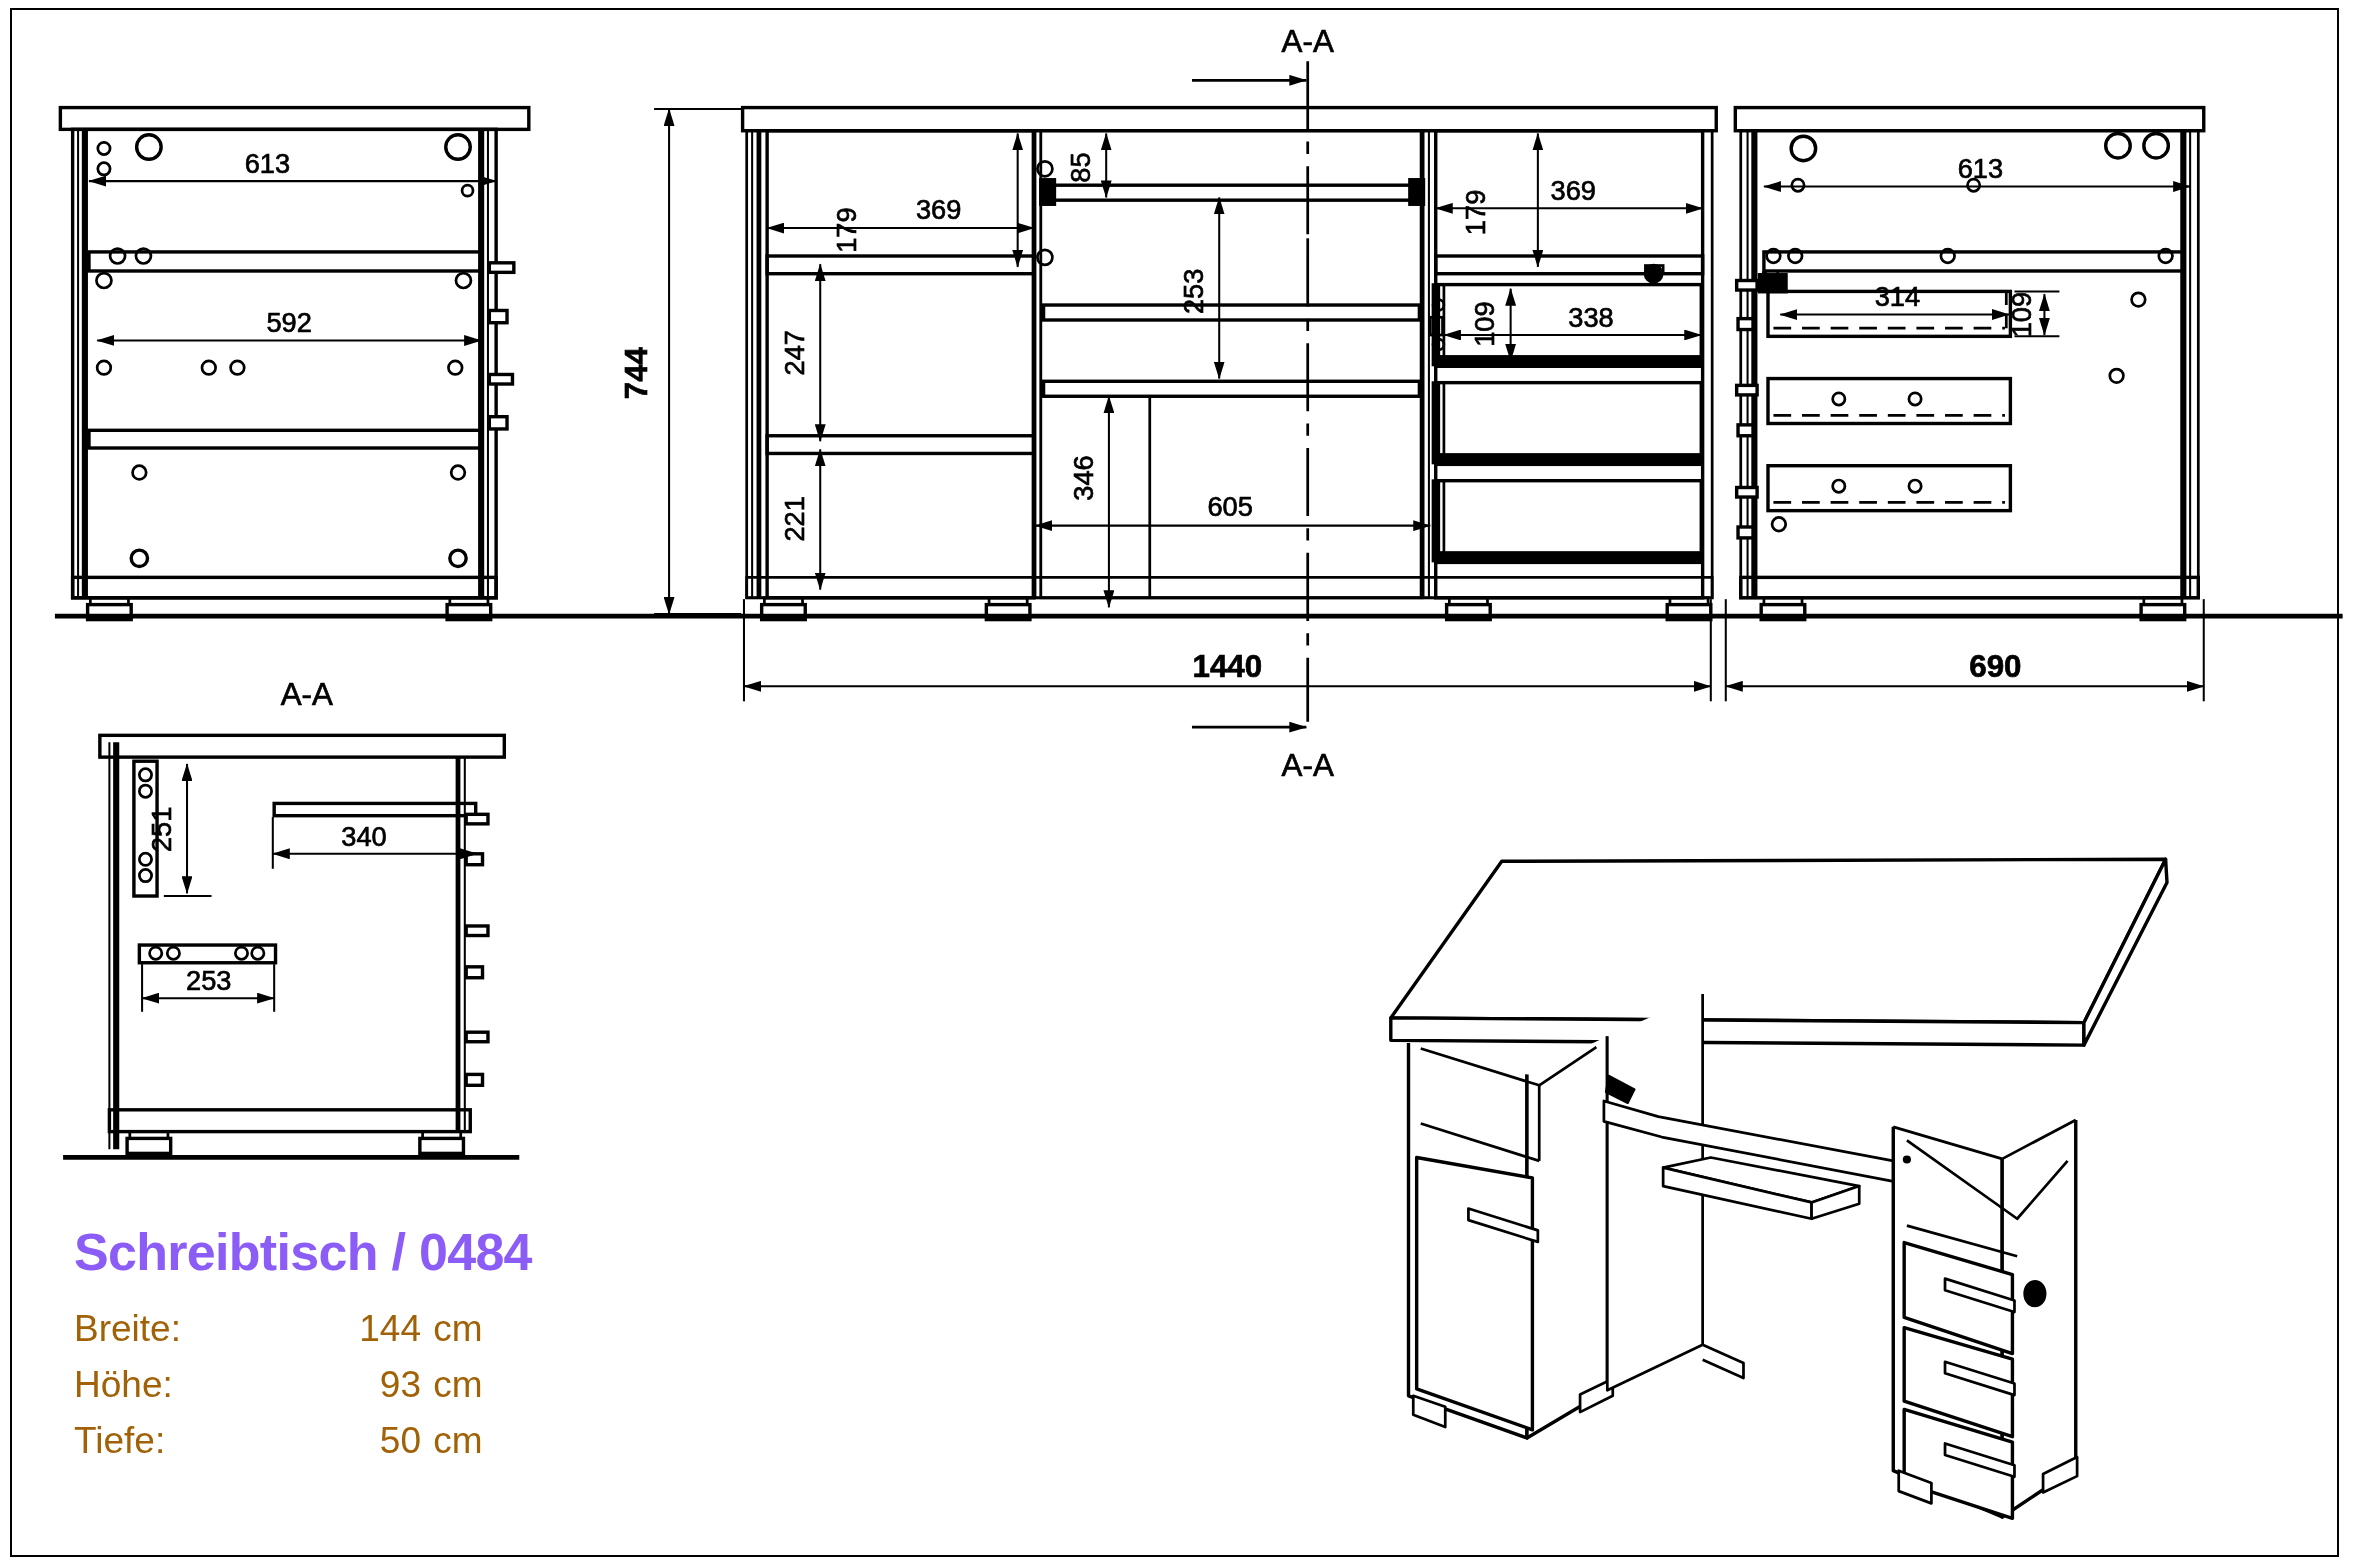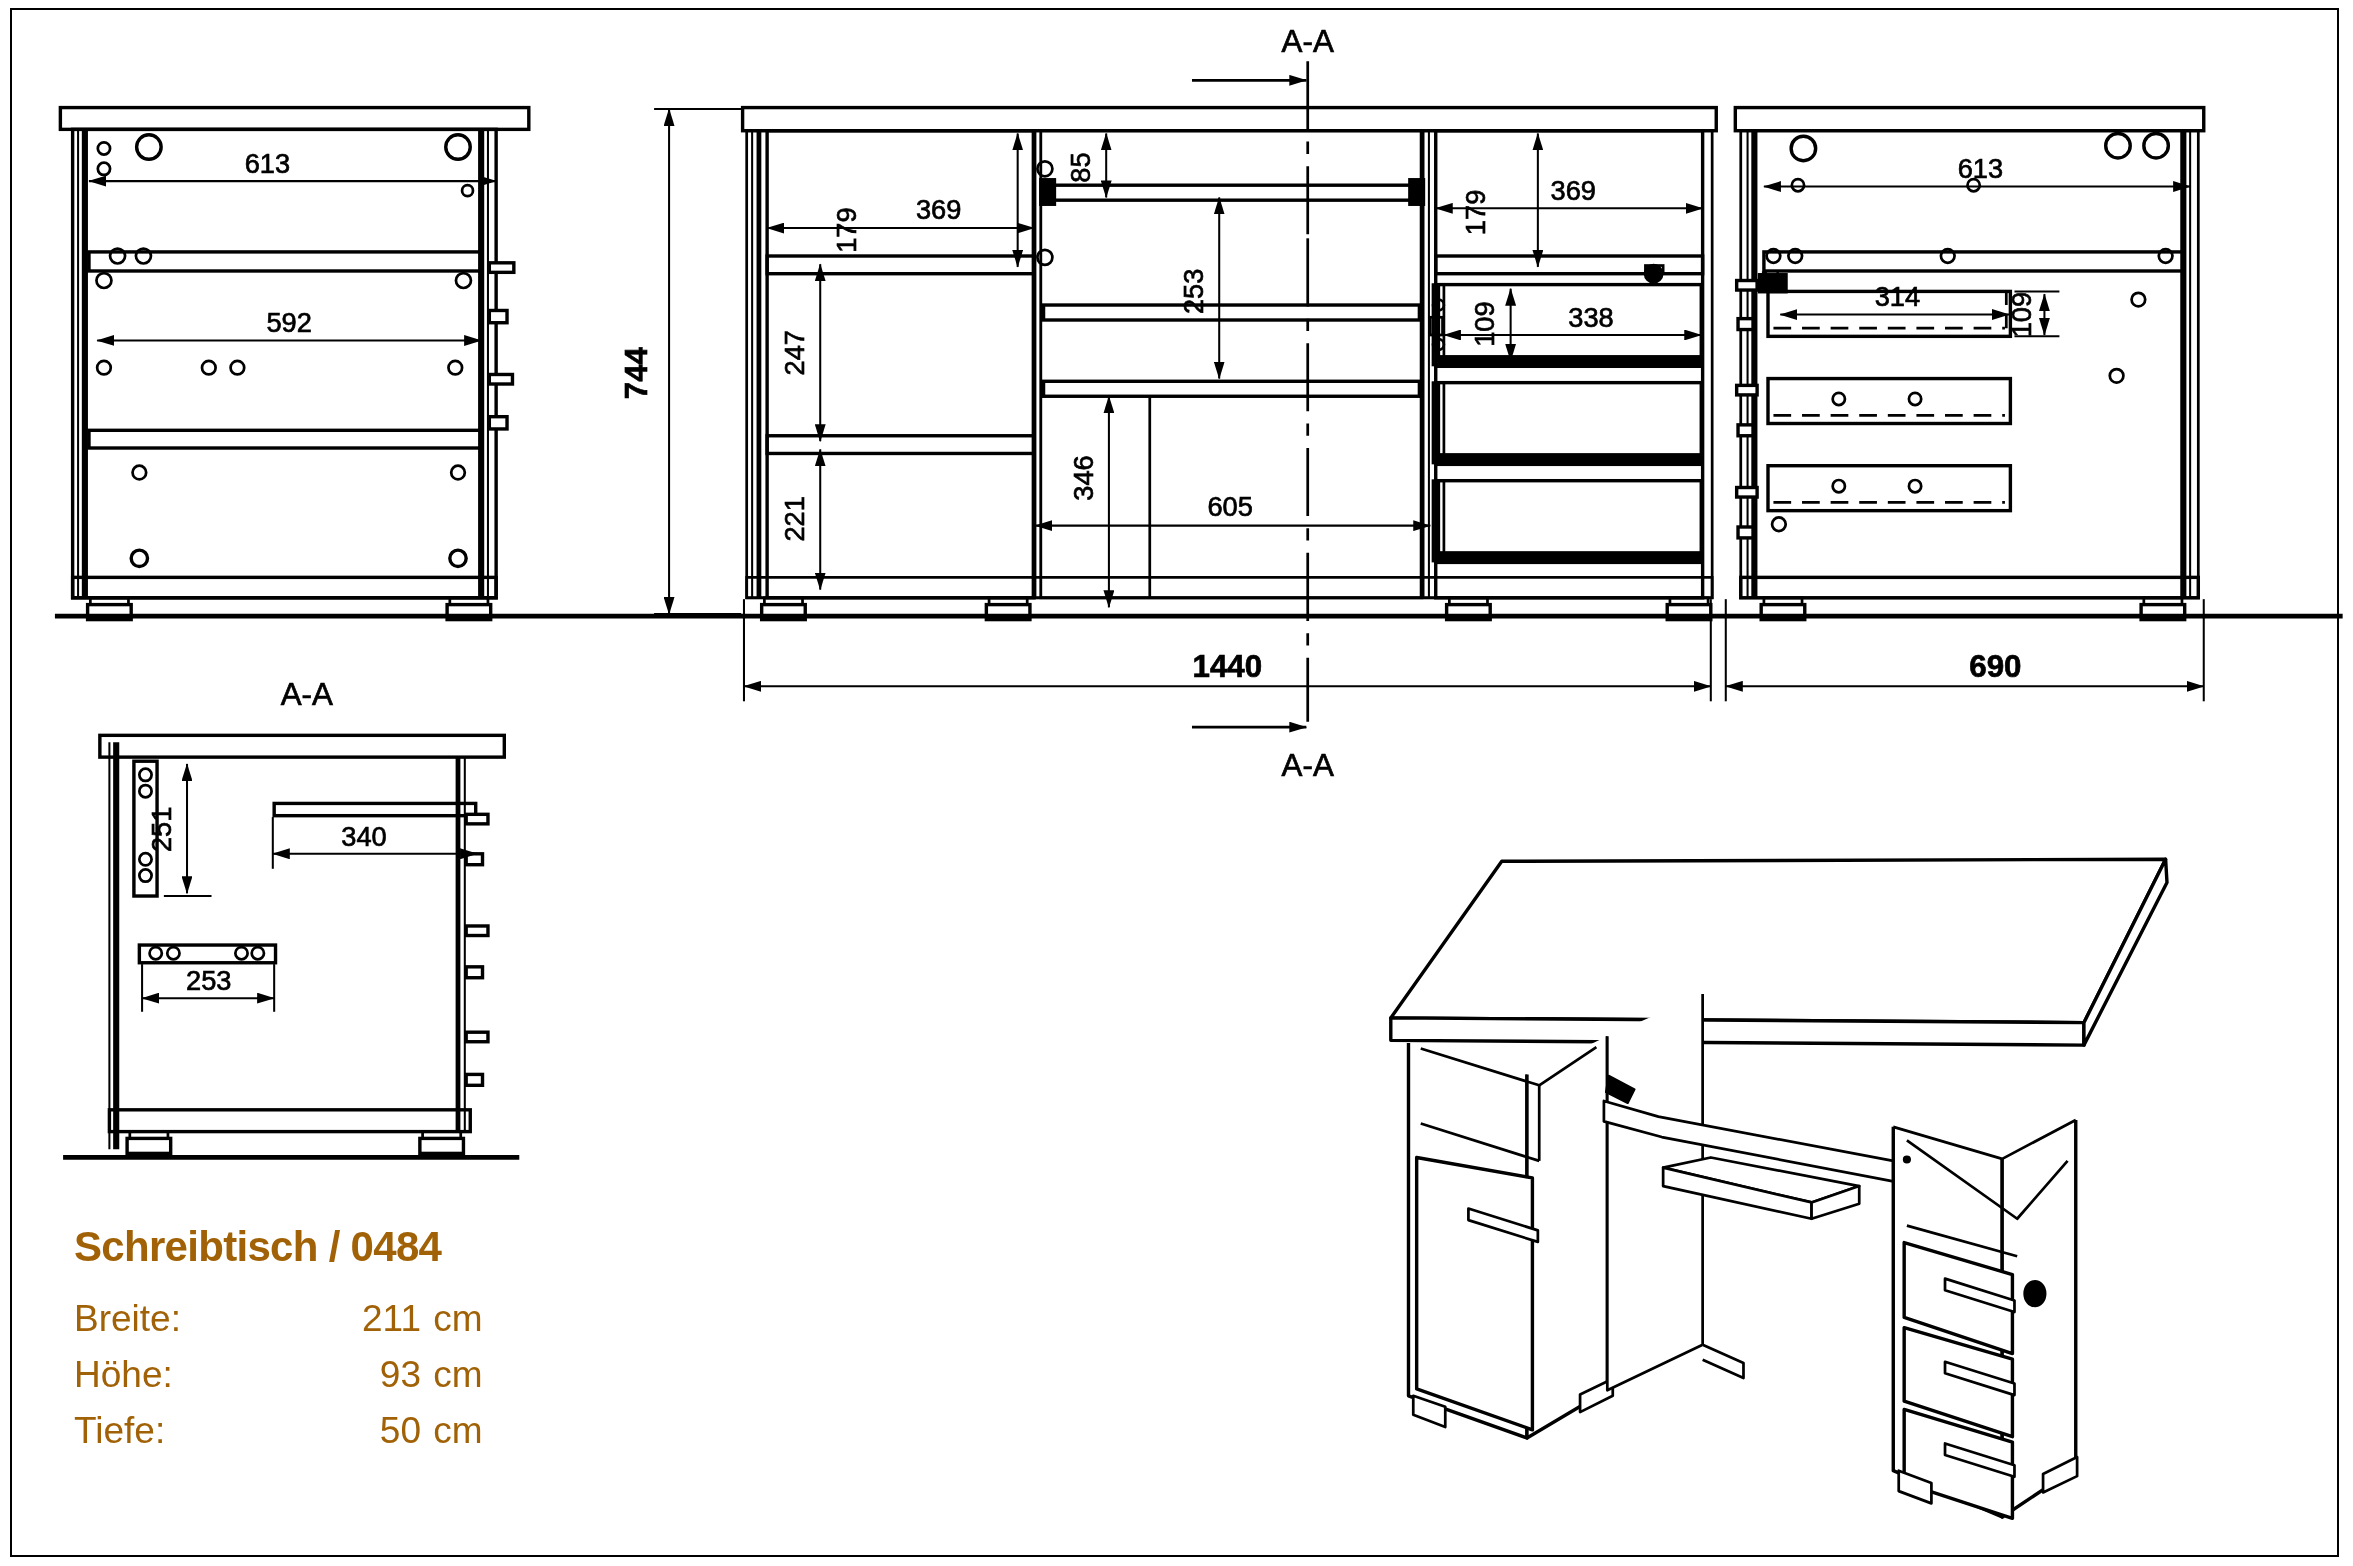--- a/index.html
+++ b/index.html
@@ -15,21 +15,21 @@
     width:2329px; height:1549px;
     border:2px solid #000;
     box-sizing:border-box;
   }
   svg#drawing { position:absolute; left:0; top:0; width:2354px; height:1566px; }
   .dimtext { font-family:"Liberation Sans", sans-serif; font-size:40px; fill:#000; }
   .dimtext-big { font-family:"Liberation Sans", sans-serif; font-size:46px; fill:#000; font-weight:bold; }
   .seclabel { font-family:"Liberation Sans", sans-serif; font-size:46px; fill:#000; }
   .title-block { position:absolute; left:74px; top:1226px; }
   .title-main {
-    font-size:42px; font-weight:bold; color:#a16207;
+    font-size:52px; font-weight:bold; color:#8b5cf6;
     letter-spacing:-0.7px; white-space:nowrap; line-height:1.0;
     margin:0 16px 23px 0;
   }
   .spec-row { display:flex; align-items:center; font-size:37px; color:#a16207; line-height:1.52; }
   .spec-label { width:163px; }
   .spec-value { width:184px; text-align:right; }
   .spec-unit  { padding-left:12.3px; }
 </style>
 </head>
 <body>
@@ -400,21 +400,21 @@
       <path d="M2788,2160 L2788,2190 L2836,2208 L2836,2178 Z" fill="#ffffff" stroke-width="4"></path>
       <path d="M3000,2165 L3000,2192 L3050,2168 L3050,2140 Z" fill="#ffffff" stroke-width="4"></path>
     </g>
   </svg>
 
   <div class="title-block">
     <div class="title-main">Schreibtisch / 0484</div>
 
     <div class="spec-row">
       <span class="spec-label">Breite:</span>
-      <span class="spec-value">211</span>
+      <span class="spec-value">144</span>
       <span class="spec-unit">cm</span>
     </div>
     <div class="spec-row">
       <span class="spec-label">Höhe:</span>
       <span class="spec-value">93</span>
       <span class="spec-unit">cm</span>
     </div>
     <div class="spec-row">
       <span class="spec-label">Tiefe:</span>
       <span class="spec-value">50</span>

